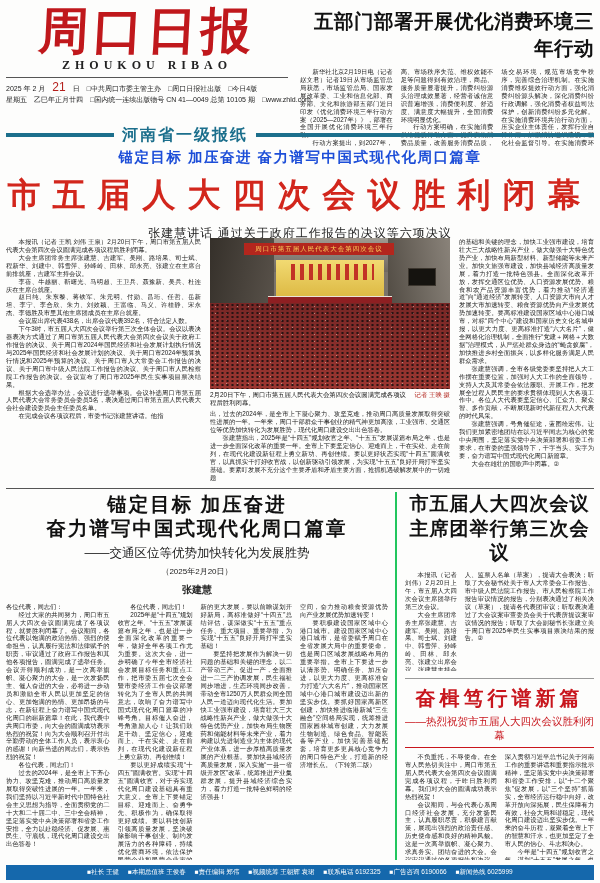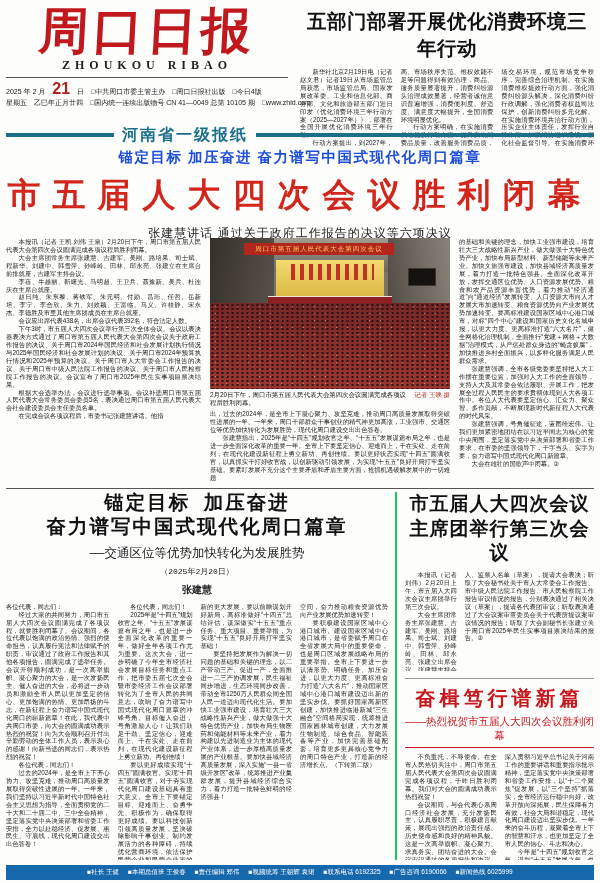--- a/index.html
+++ b/index.html
@@ -7,23 +7,23 @@
         font-family:"Liberation Sans","DejaVu Sans",sans-serif;color:#1a1a1a;}
   
   .top-row{display:flex;padding:6px 6px 0 6px;height:120px;}
   .masthead{width:282px;text-align:center;}
   .mh-title{font-family:"DejaVu Serif","Liberation Serif",serif;font-weight:bold;font-size:50px;
             line-height:1.0;color:#c0181c;letter-spacing:4px;transform:skewX(-3deg);}
   .mh-pinyin{font-family:"Liberation Serif",serif;font-weight:bold;font-size:12px;letter-spacing:5px;
              color:#222;margin-top:2px;}
   .mh-meta{border-top:1px solid #555;margin-top:4px;padding-top:3px;font-size:7px;color:#222;}
   .mh-row{display:flex;align-items:baseline;gap:7px;white-space:nowrap;justify-content:flex-start;line-height:1.55;}
-  .mh-day{color:#b5201c;font-size:16px;font-weight:bold;line-height:1;}
+  .mh-day{color:#b5201c;font-size:12px;font-weight:normal;line-height:1;}
   .consumer{flex:1;padding-left:12px;}
-  .consumer h1{margin:2px 0 6px 0;font-size:19.5px;letter-spacing:.5px;font-weight:900;color:#111;text-align:center;}
+  .consumer h1{margin:2px 0 6px 0;font-size:19.5px;letter-spacing:.5px;font-weight:900;color:#111;text-align:right;}
   .cols{display:flex;gap:8px;overflow:hidden;}
   .cols .col{flex:1;overflow:hidden;text-align:justify;}
   .t6{font-size:6.3px;line-height:1.26;}
   .t6 p{margin:0;text-indent:2em;}
   .consumer .cols{height:78px;}
   
   .grade-row{display:flex;align-items:center;margin:3px 6px 0 6px;height:12px;}
   .grade-bar{height:4.5px;background:#1c6f8c;}
   .grade-bar.short{width:108px;}
   .grade-bar.long{flex:1;}
@@ -61,21 +61,21 @@
      background-size:5px 4px,11px 7px,100% 100%;}
   .cap-row{display:flex;justify-content:space-between;align-items:baseline;margin:2px 0 3px 0;}
   .caption{font-size:6.4px;color:#111;}
   .credit{font-size:6.4px;color:#b3261d;white-space:nowrap;padding-left:6px;}
   .m-mid-text{flex:1;overflow:hidden;text-align:justify;}
   
   .rule{border-top:1.4px solid #555;margin:4px 6px 3px 6px;}
   
   .bottom{display:flex;padding:0 6px;height:368px;overflow:hidden;}
   .speech{width:382px;flex:none;}
-  .speech-head{text-align:center;font-family:Liberation Mono, monospace;}
+  .speech-head{text-align:center;}
   .speech-head .st{font-size:19.5px;font-weight:900;letter-spacing:2px;line-height:1.25;color:#111;}
   .speech-sub{font-size:12.5px;margin-top:4px;color:#222;}
   .speech-date{font-size:8px;margin-top:4px;color:#222;}
   .speech-author{font-size:10px;font-weight:bold;margin-top:6px;color:#222;}
   .speech-cols{display:flex;gap:8px;margin-top:6px;height:286px;overflow:hidden;}
   .right-block{flex:1;border-left:2px solid #22c55e;margin-left:7px;padding-left:8px;min-width:0;}
   .pres-title{font-size:19px;font-weight:900;letter-spacing:1px;line-height:1.3;text-align:center;color:#111;}
   .pres-cols{display:flex;gap:8px;margin-top:5px;height:100px;overflow:hidden;}
   .sep{border-top:1px solid #999;margin:7px 0 6px 0;}
   .ed-title{font-size:20px;font-weight:900;color:#c8161d;text-align:center;letter-spacing:4px;}

